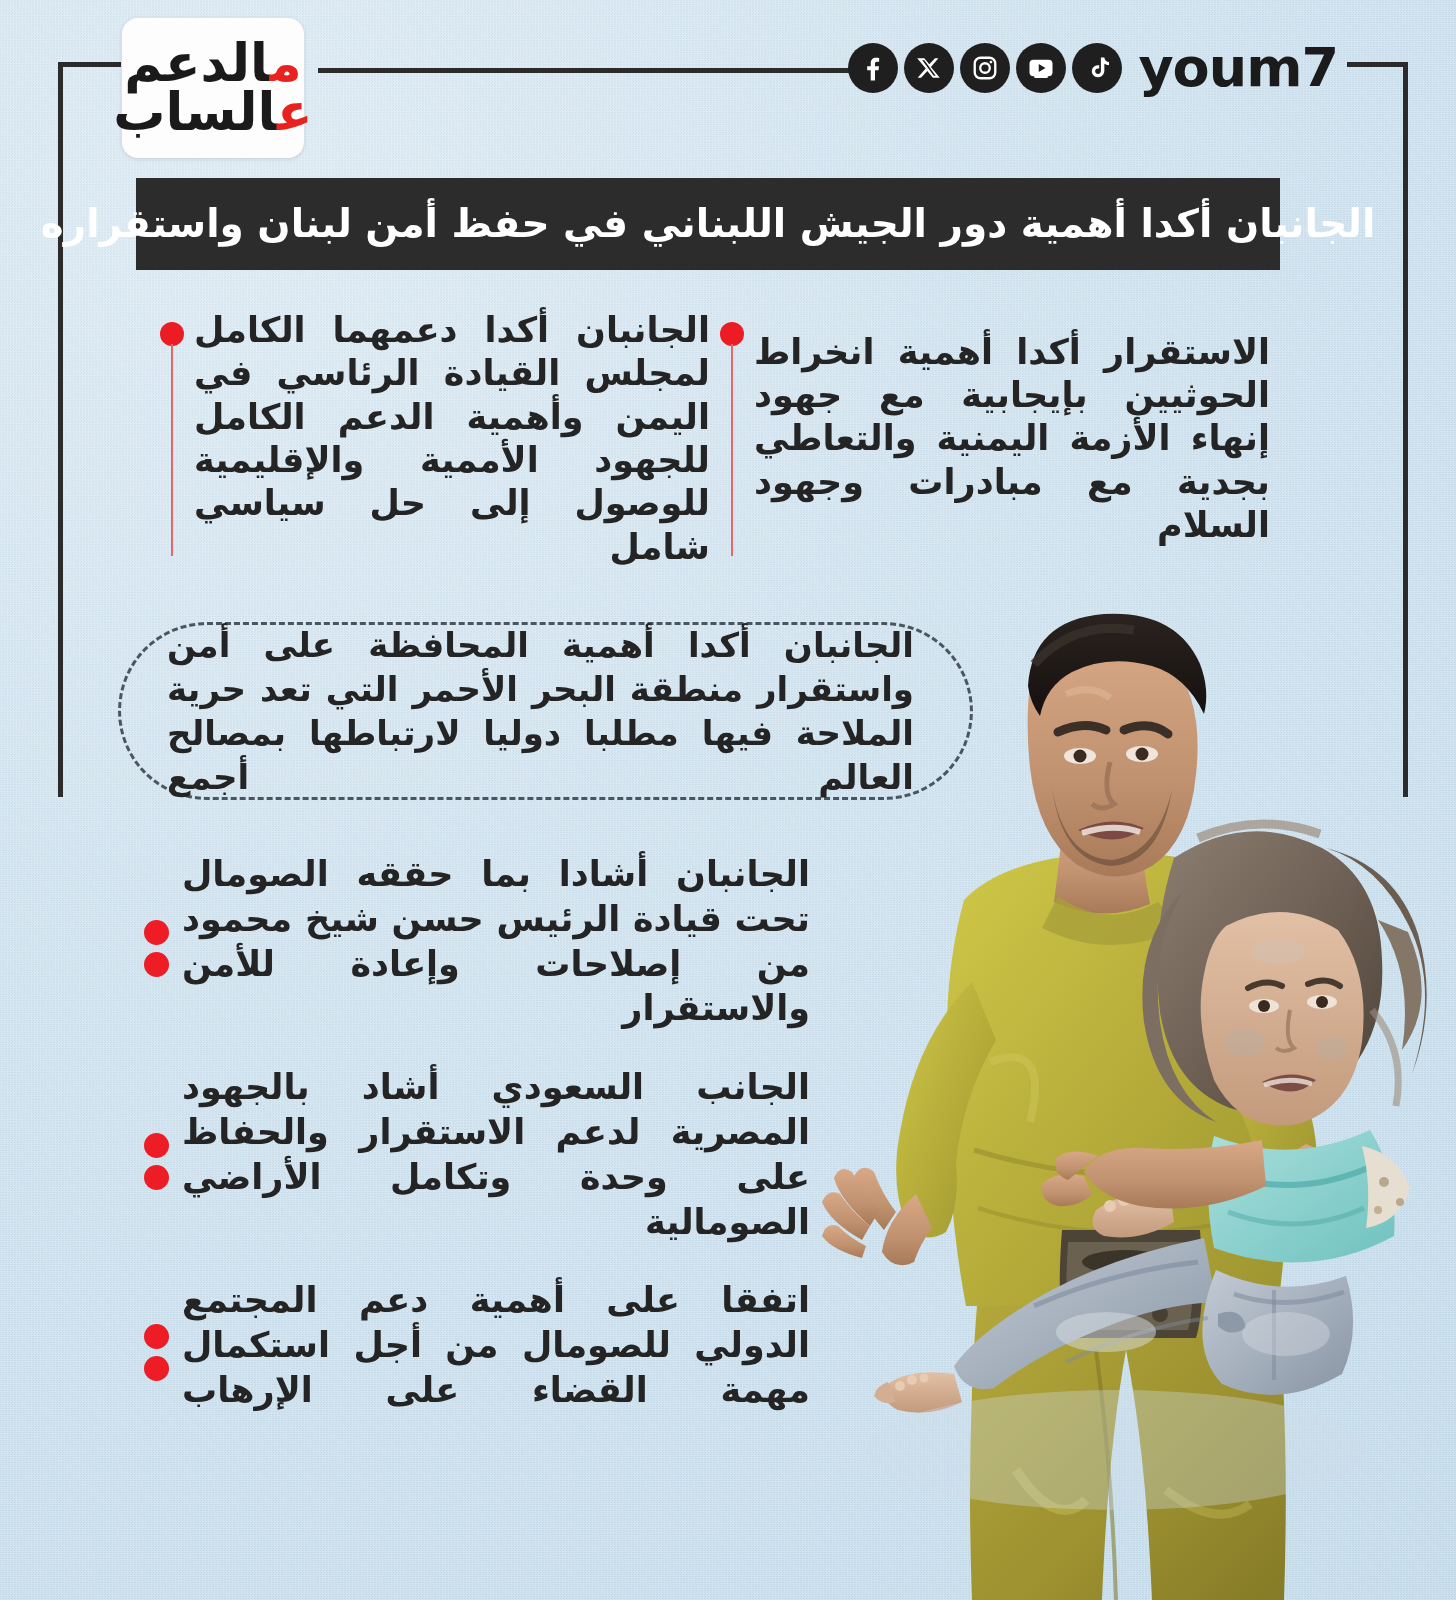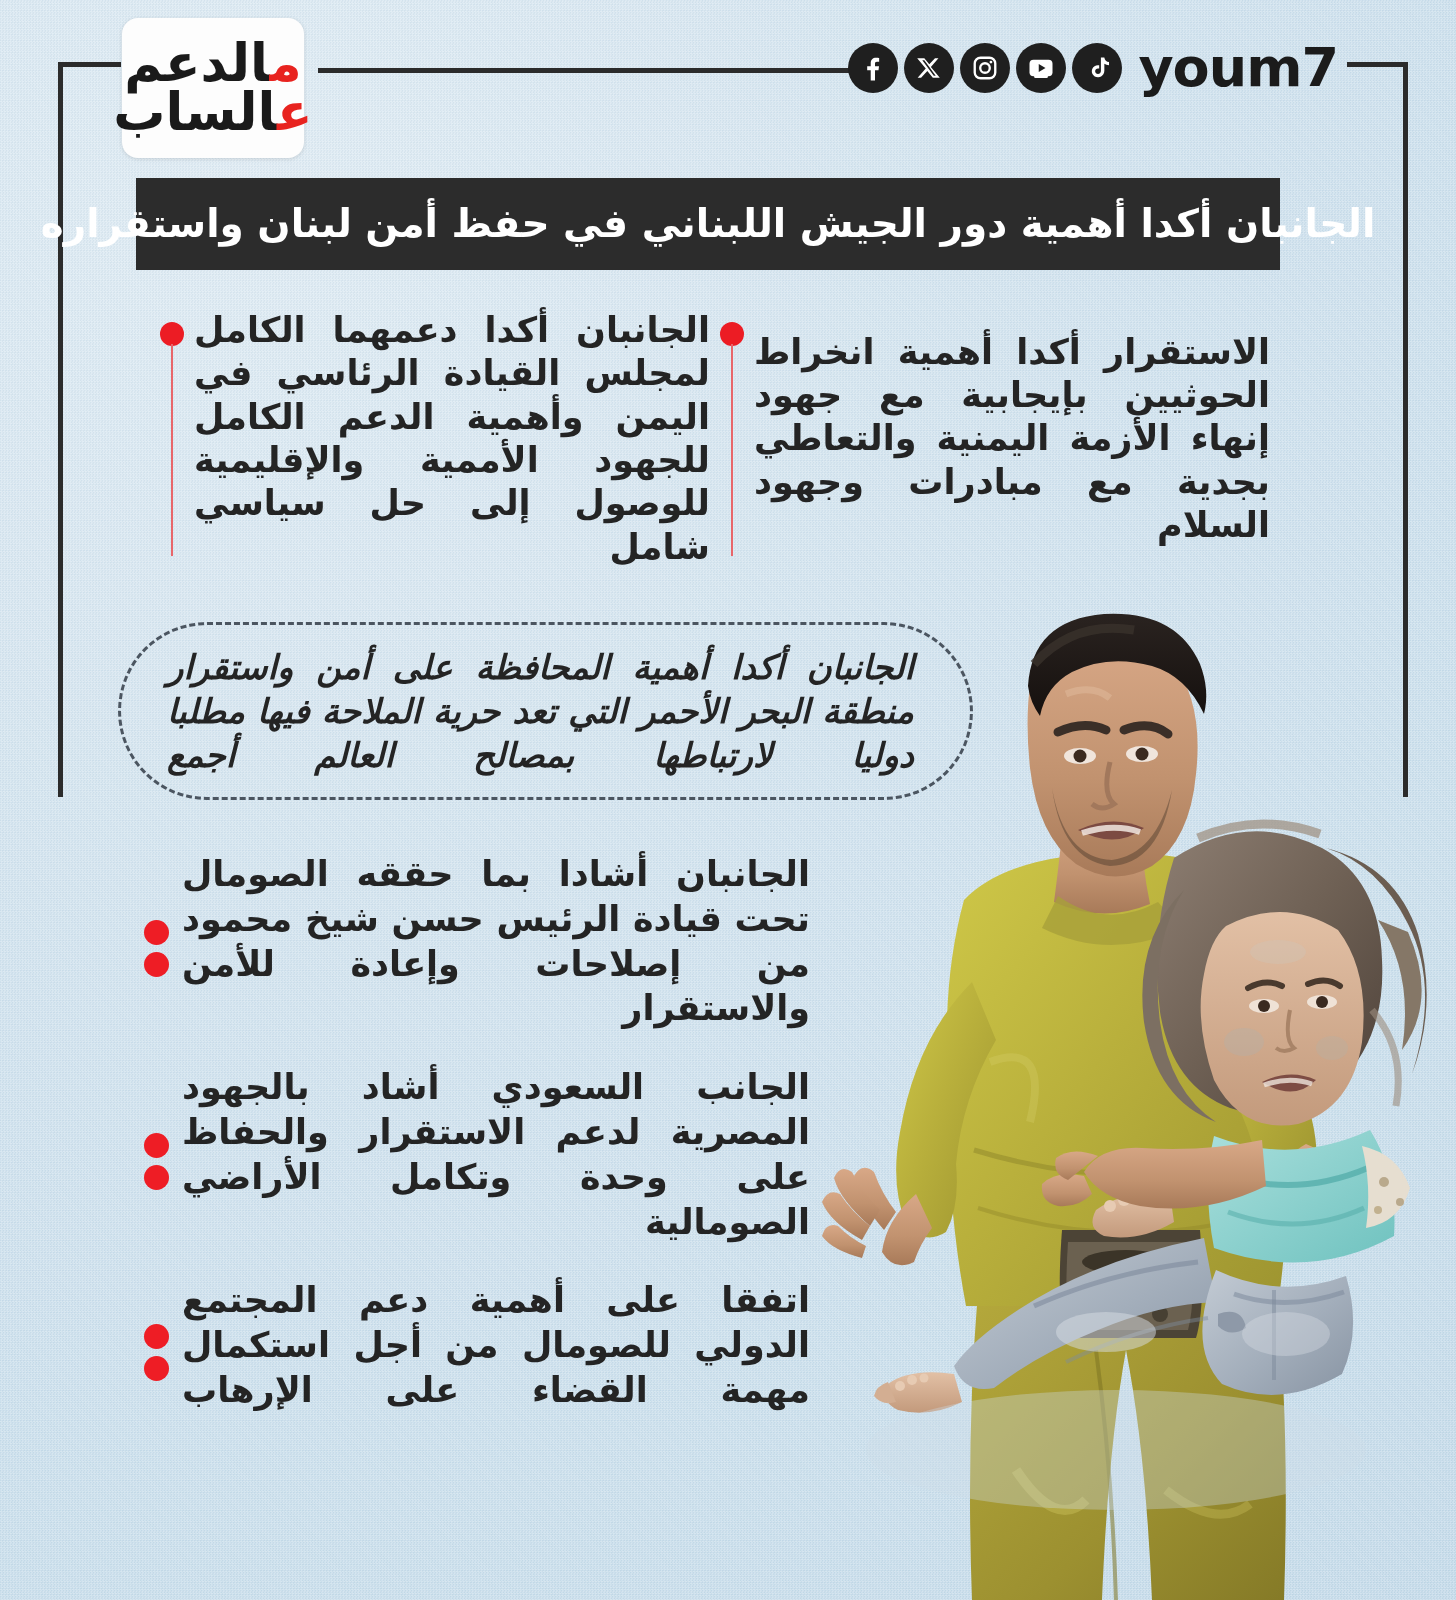--- a/index.html
+++ b/index.html
@@ -224,21 +224,20 @@
     color: #242424;
     font-size: 34px;
     font-weight: bold;
     line-height: 1.3;
     direction: rtl;
     text-align: justify;
     text-align-last: justify;
     padding: 0 56px 0 46px;
     width: 100%;
     box-sizing: border-box;
-    font-style: italic;
   }
 
   
   #bullets {
     position: absolute;
     left: 130px;
     top: 852px;
     width: 680px;
     z-index: 7;
   }

